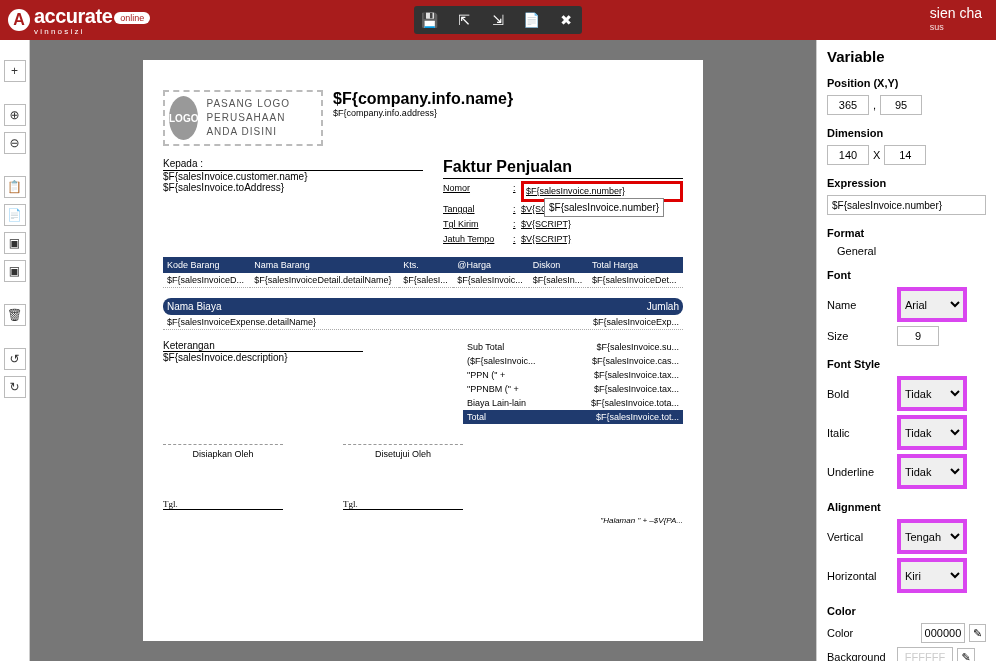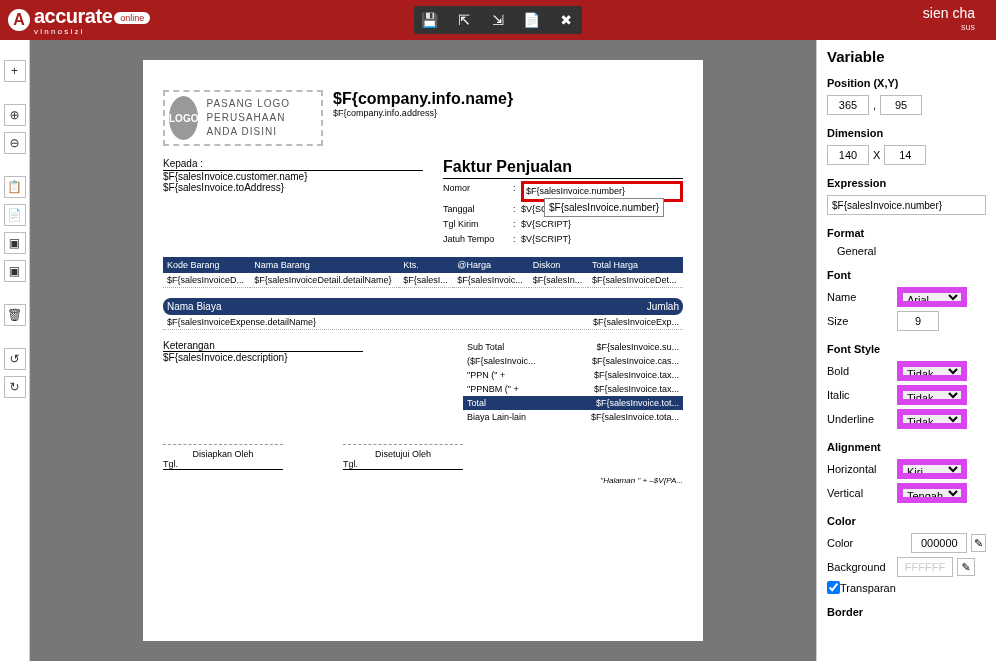--- a/index.html
+++ b/index.html
@@ -53,22 +53,21 @@
   }
   .top-toolbar .tb-btn {
     width: 20px; height: 20px;
     color: #fff;
     display: flex; align-items: center; justify-content: center;
     cursor: pointer;
     font-size: 14px;
   }
   .user-area {
     margin-left: auto;
-    text-align: right;
-    padding-right: 21px;
+    padding-right: 14px;
     line-height: 14px;
   }
   .user-area .uname { font-size: 14px; }
   .user-area .usub { font-size: 9px; color: #f5dede; }
   .main {
     display: flex;
     height: calc(100vh - 40px);
     width: 100%;
   }
   .left-tools {
@@ -120,21 +119,21 @@
   }
   .logo-text2 { font-size:10px; letter-spacing:1px; color:#555; line-height:14px; }
   .company-info { flex:1; }
   .company-name { font-weight:bold; font-size:16px; }
   .company-addr { font-size:9px; }
   .kepada-block { width:260px; }
   .kepada-block .lbl { border-bottom:1px solid #000; padding-bottom:1px;}
   .two-col { display:flex; gap:20px; margin-top:4px;}
   .right-block { flex:1; }
   .doc-title { font-size:16px; font-weight:bold; border-bottom:1px solid #000; padding-bottom:2px; margin-bottom:2px;}
-  .field-row { display:flex; font-size:9px; line-height:15px;}
+  .field-row { display:flex; font-size:9px; line-height:15px;text-decoration:underline;}
   .field-row .fl { width:70px; }
   .field-row .fc { width:8px; }
   .field-row .fv { flex:1; }
   .highlight-box {
     border: 3px solid #d00;
     padding: 0 2px;
     position: relative;
   }
   .tooltip-box {
     position:absolute;
@@ -153,40 +152,40 @@
   table.items tbody td { padding:2px 4px; border-bottom:1px dotted #aaa;}
   .expense-head { background:#1f3a6e; color:#fff; padding:3px 4px; display:flex; justify-content:space-between;border-radius:8px;}
   .keterangan-block { width:200px; }
   .subtotal-block { width:220px; margin-left:auto; font-size:9px;}
   .subtotal-block .srow { display:flex; }
   .subtotal-block .srow .sl { flex:1; padding:2px 4px;}
   .subtotal-block .srow .sv { padding:2px 4px; text-align:right;}
   .subtotal-block .total-row { background:#1f3a6e; color:#fff;}
   .sign-row { display:flex; gap:60px; margin-top:20px; font-size:9px;}
   .sign-box { width:120px; text-align:center; border-top:1px dashed #999; padding-top:4px;}
-  .tgl-row { display:flex; gap:60px; font-size:9px;}
+  .tgl-row { display:flex; gap:60px; margin-top:40px; font-size:9px;font-family:Liberation Serif, serif;}
   .tgl-box { width:120px; border-bottom:1px solid #000;}
   .footer-note { text-align:right; font-size:8px; font-style:italic; margin-top:6px;}
   .right-panel {
     width: 180px;
     background:#fff;
     border-left:1px solid #ccc;
     padding: 8px 10px;
     overflow:auto;
     font-size:11px;
   }
   .rp-title { font-size:15px; font-weight:bold; margin-bottom:10px;}
   .rp-section-title { font-weight:bold; margin-top:12px; margin-bottom:6px;}
   .rp-row { display:flex; align-items:center; margin-bottom:4px; gap:4px;}
   .rp-row .rlbl { width:66px; }
   .rp-input {
     border:1px solid #bbb; height:20px; text-align:center; font-size:11px;
   }
   .rp-input.sm { width:42px;}
-  .rp-select { border:6px solid #d946ef; height:20px; font-size:11px; width:70px;}
+  .rp-select { border:4px solid #d946ef; height:35px; font-size:11px; width:70px;}
   .rp-expr {
     border:1px solid #bbb; width:100%; height:20px; font-size:10px; padding:2px 4px;
   }
   .picker-btn { width:18px;height:18px;border:1px solid #bbb;display:flex;align-items:center;justify-content:center;font-size:11px;cursor:pointer;}
   .cb-row { display:flex; align-items:center; margin-top:4px;}
   input[type=checkbox]{ margin:0;}
 </style>
 </head>
 <body>
 
@@ -323,27 +322,27 @@
               <div class="sv">$F{salesInvoice.cas...</div>
             </div>
           <div class="srow">
               <div class="sl">"PPN (" +</div>
               <div class="sv">$F{salesInvoice.tax...</div>
             </div>
           <div class="srow">
               <div class="sl">"PPNBM (" +</div>
               <div class="sv">$F{salesInvoice.tax...</div>
             </div>
+          <div class="srow">
+              <div class="sl">Biaya Lain-lain</div>
+              <div class="sv">$F{salesInvoice.tota...</div>
+            </div>
           <div class="srow total-row">
               <div class="sl">Total</div>
               <div class="sv">$F{salesInvoice.tot...</div>
-            </div>
-          <div class="srow">
-              <div class="sl">Biaya Lain-lain</div>
-              <div class="sv">$F{salesInvoice.tota...</div>
             </div>
         </div>
       </div>
 
       <div class="sign-row">
         <div class="sign-box">Disiapkan Oleh</div>
         <div class="sign-box">Disetujui Oleh</div>
       </div>
       <div class="tgl-row">
         <div class="tgl-box">Tgl.</div>
@@ -395,32 +394,32 @@
         <span class="rlbl">Italic</span>
       <select class="rp-select"><option>Tidak</option></select>
       </div>
     <div class="rp-row">
         <span class="rlbl">Underline</span>
       <select class="rp-select"><option>Tidak</option></select>
       </div>
 
     <div class="rp-section-title">Alignment</div>
     <div class="rp-row">
+        <span class="rlbl">Vertical</span>
+      <select class="rp-select"><option>Tengah</option></select>
+      </div>
+    <div class="rp-row">
         <span class="rlbl">Horizontal</span>
       <select class="rp-select"><option>Kiri</option></select>
       </div>
-    <div class="rp-row">
-        <span class="rlbl">Vertical</span>
-      <select class="rp-select"><option>Tengah</option></select>
-      </div>
 
     <div class="rp-section-title">Color</div>
     <div class="rp-row">
         <span class="rlbl">Color</span>
-      <input class="rp-input" style="width: 56px; margin-left: 28px;" value="000000">
+      <input class="rp-input" style="width: 44px; margin-left: 28px;" value="000000">
       <div class="picker-btn">✎</div>
       </div>
     <div class="rp-row">
         <span class="rlbl">Background</span>
       <input class="rp-input" style="width: 56px; color: rgb(204, 204, 204);" value="FFFFFF">
       <div class="picker-btn">✎</div>
       </div>
     <div class="cb-row">
       <input type="checkbox" checked="" style="">
       <span>Transparan</span>

